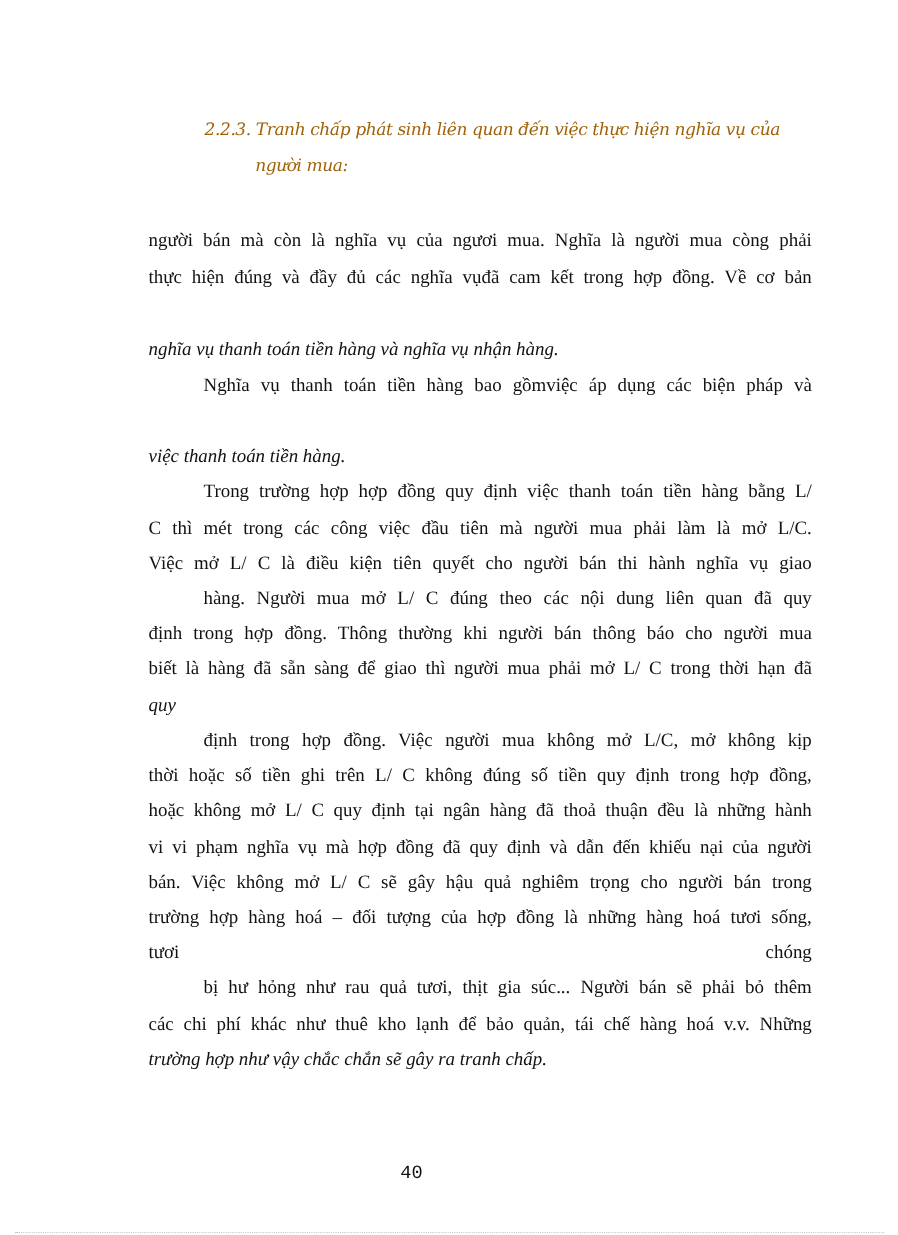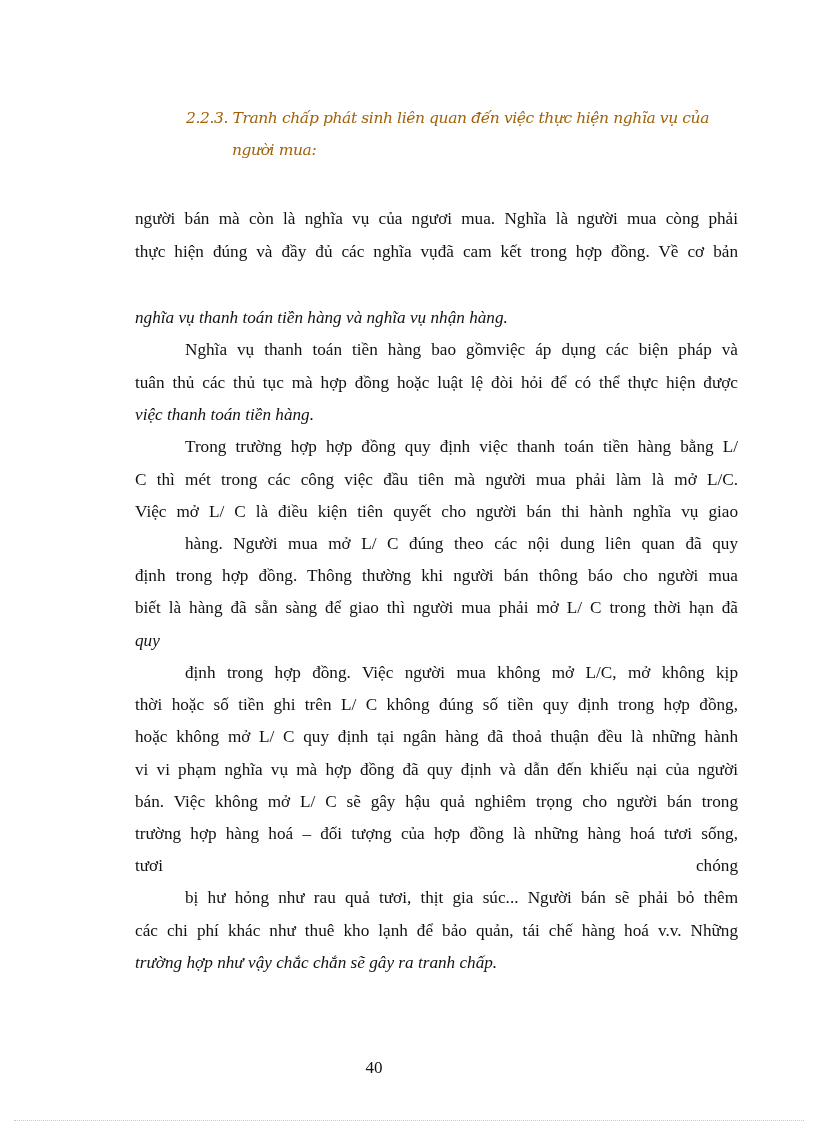--- a/index.html
+++ b/index.html
@@ -48,20 +48,21 @@
     .heading.h1 { left: 186px; top: 106px; }
     .heading.h2 { left: 232px; top: 138px; }
     .page-number {
       position: absolute;
       left: 0;
       width: 748px;
       top: 1057px;
       text-align: center;
       font-size: 17px;
       line-height: 22px;
+      font-family: Liberation Mono, monospace;
     }
     .bottom-rule {
       position: absolute;
       left: 14px;
       width: 790px;
       top: 1120px;
       border-top: 1px dotted #c8c8c8;
     }
   </style>
 </head>
@@ -70,21 +71,20 @@
 <div class="page">
 
   <div class="heading h1">2.2.3. Tranh chấp phát sinh liên quan đến việc thực hiện nghĩa vụ của</div>
   <div class="heading h2">người mua:</div>
 
   <div class="line" style="top:206px">người bán mà còn là nghĩa vụ của ngươi mua. Nghĩa là người mua còng phải</div>
   <div class="line" style="top:239px">thực hiện đúng và đầy đủ các nghĩa vụđã cam kết trong hợp đồng. Về cơ bản</div>
   <div class="line last" style="top:305px">nghĩa vụ thanh toán tiền hàng và nghĩa vụ nhận hàng.</div>
 
   <div class="line indent" style="top:337px">Nghĩa vụ thanh toán tiền hàng bao gồmviệc áp dụng các biện pháp và</div>
-  <div class="line" style="top:370px">tuân thủ các thủ tục mà hợp đồng hoặc luật lệ đòi hỏi để có thể thực hiện được</div>
   <div class="line last" style="top:402px">việc thanh toán tiền hàng.</div>
 
   <div class="line indent" style="top:434px">Trong trường hợp hợp đồng quy định việc thanh toán tiền hàng bằng L/</div>
   <div class="line" style="top:467px">C thì mét trong các công việc đầu tiên mà người mua phải làm là mở L/C.</div>
   <div class="line" style="top:499px">Việc mở L/ C là điều kiện tiên quyết cho người bán thi hành nghĩa vụ giao</div>
   <div class="line indent" style="top:531px">hàng. Người mua mở L/ C đúng theo các nội dung liên quan đã quy</div>
   <div class="line" style="top:563px">định trong hợp đồng. Thông thường khi người bán thông báo cho người mua</div>
   <div class="line last" style="top:628px">quy</div>
   <div class="line" style="top:595px">biết là hàng đã sẵn sàng để giao thì người mua phải mở L/ C trong thời hạn đã</div>
 

